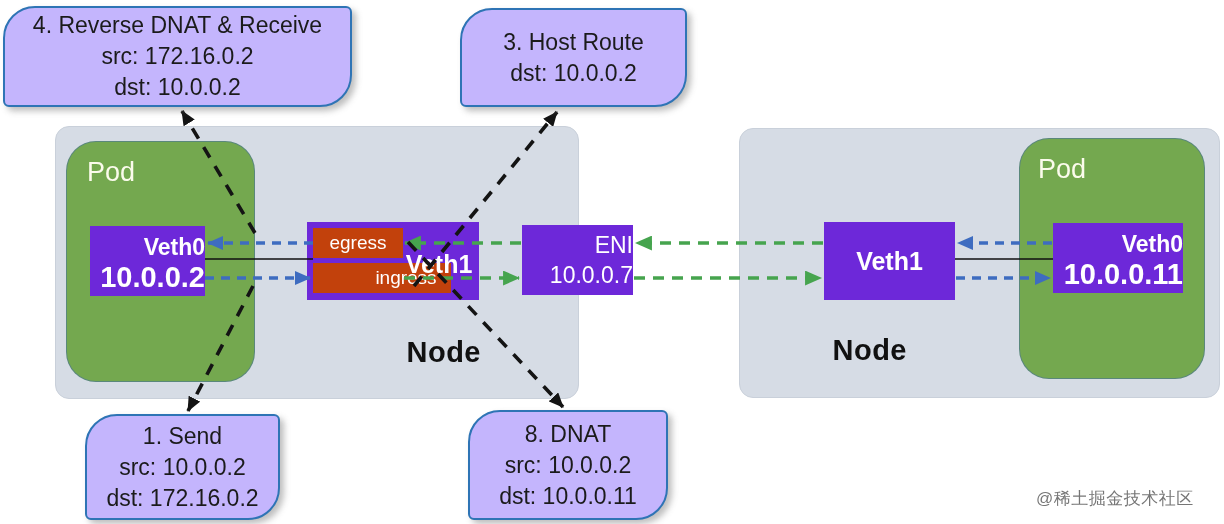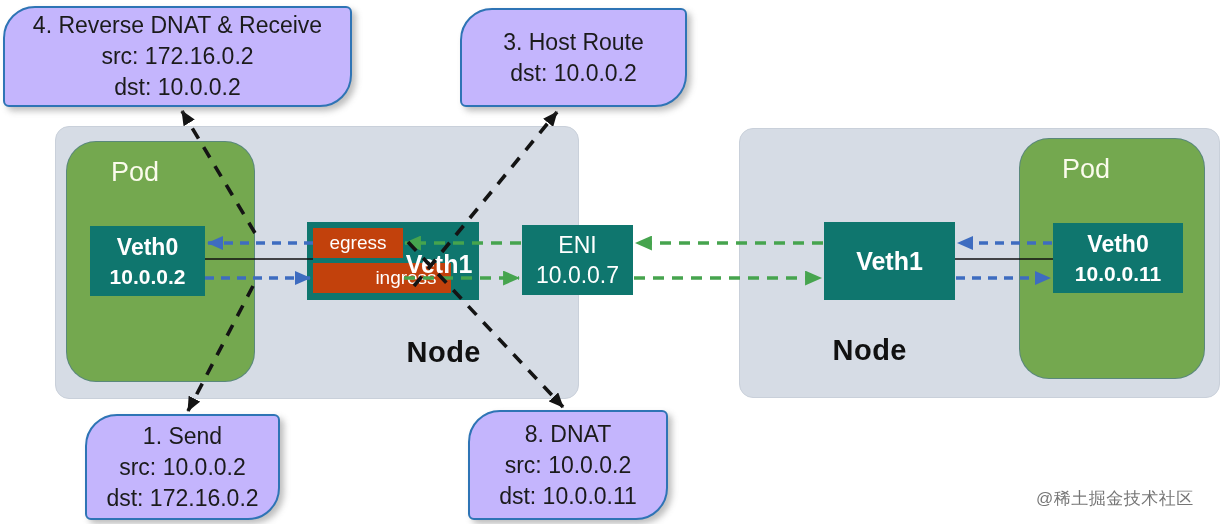--- a/index.html
+++ b/index.html
@@ -13,27 +13,27 @@
     background:#D6DCE5;border:1px solid #c9d0da;border-radius:14px;
   }
   .node-label{
     font-size:29px;font-weight:bold;color:#111;text-align:right;width:130px;
     letter-spacing:0.5px;
   }
   
   .pod{
     background:#74A84F;border:1.5px solid rgba(70,110,160,.55);border-radius:30px;
   }
-  .pod-label{font-size:27px;color:#FBFBEC;margin-left:24px;}
+  .pod-label{font-size:27px;color:#FBFBEC;}
   
   .bluebox{
-    background:#0f766e;color:#fff;text-align:center;
+    background:#6d28d9;color:#fff;text-align:right;
   }
   .if-line1{font-size:23px;font-weight:bold;line-height:30px;}
-  .if-line2{font-size:21px;font-weight:bold;line-height:30px;}
+  .if-line2{font-size:29px;font-weight:bold;line-height:30px;}
   .eni-line{font-size:23px;font-weight:500;line-height:30px;}
   .vethbig{
     display:flex;align-items:center;justify-content:center;
     font-size:25px;font-weight:bold;color:#fff;
   }
   
   .chip{
     background:#c2410c;color:#fff;font-size:19px;text-align:center;line-height:30px;
   }
   

